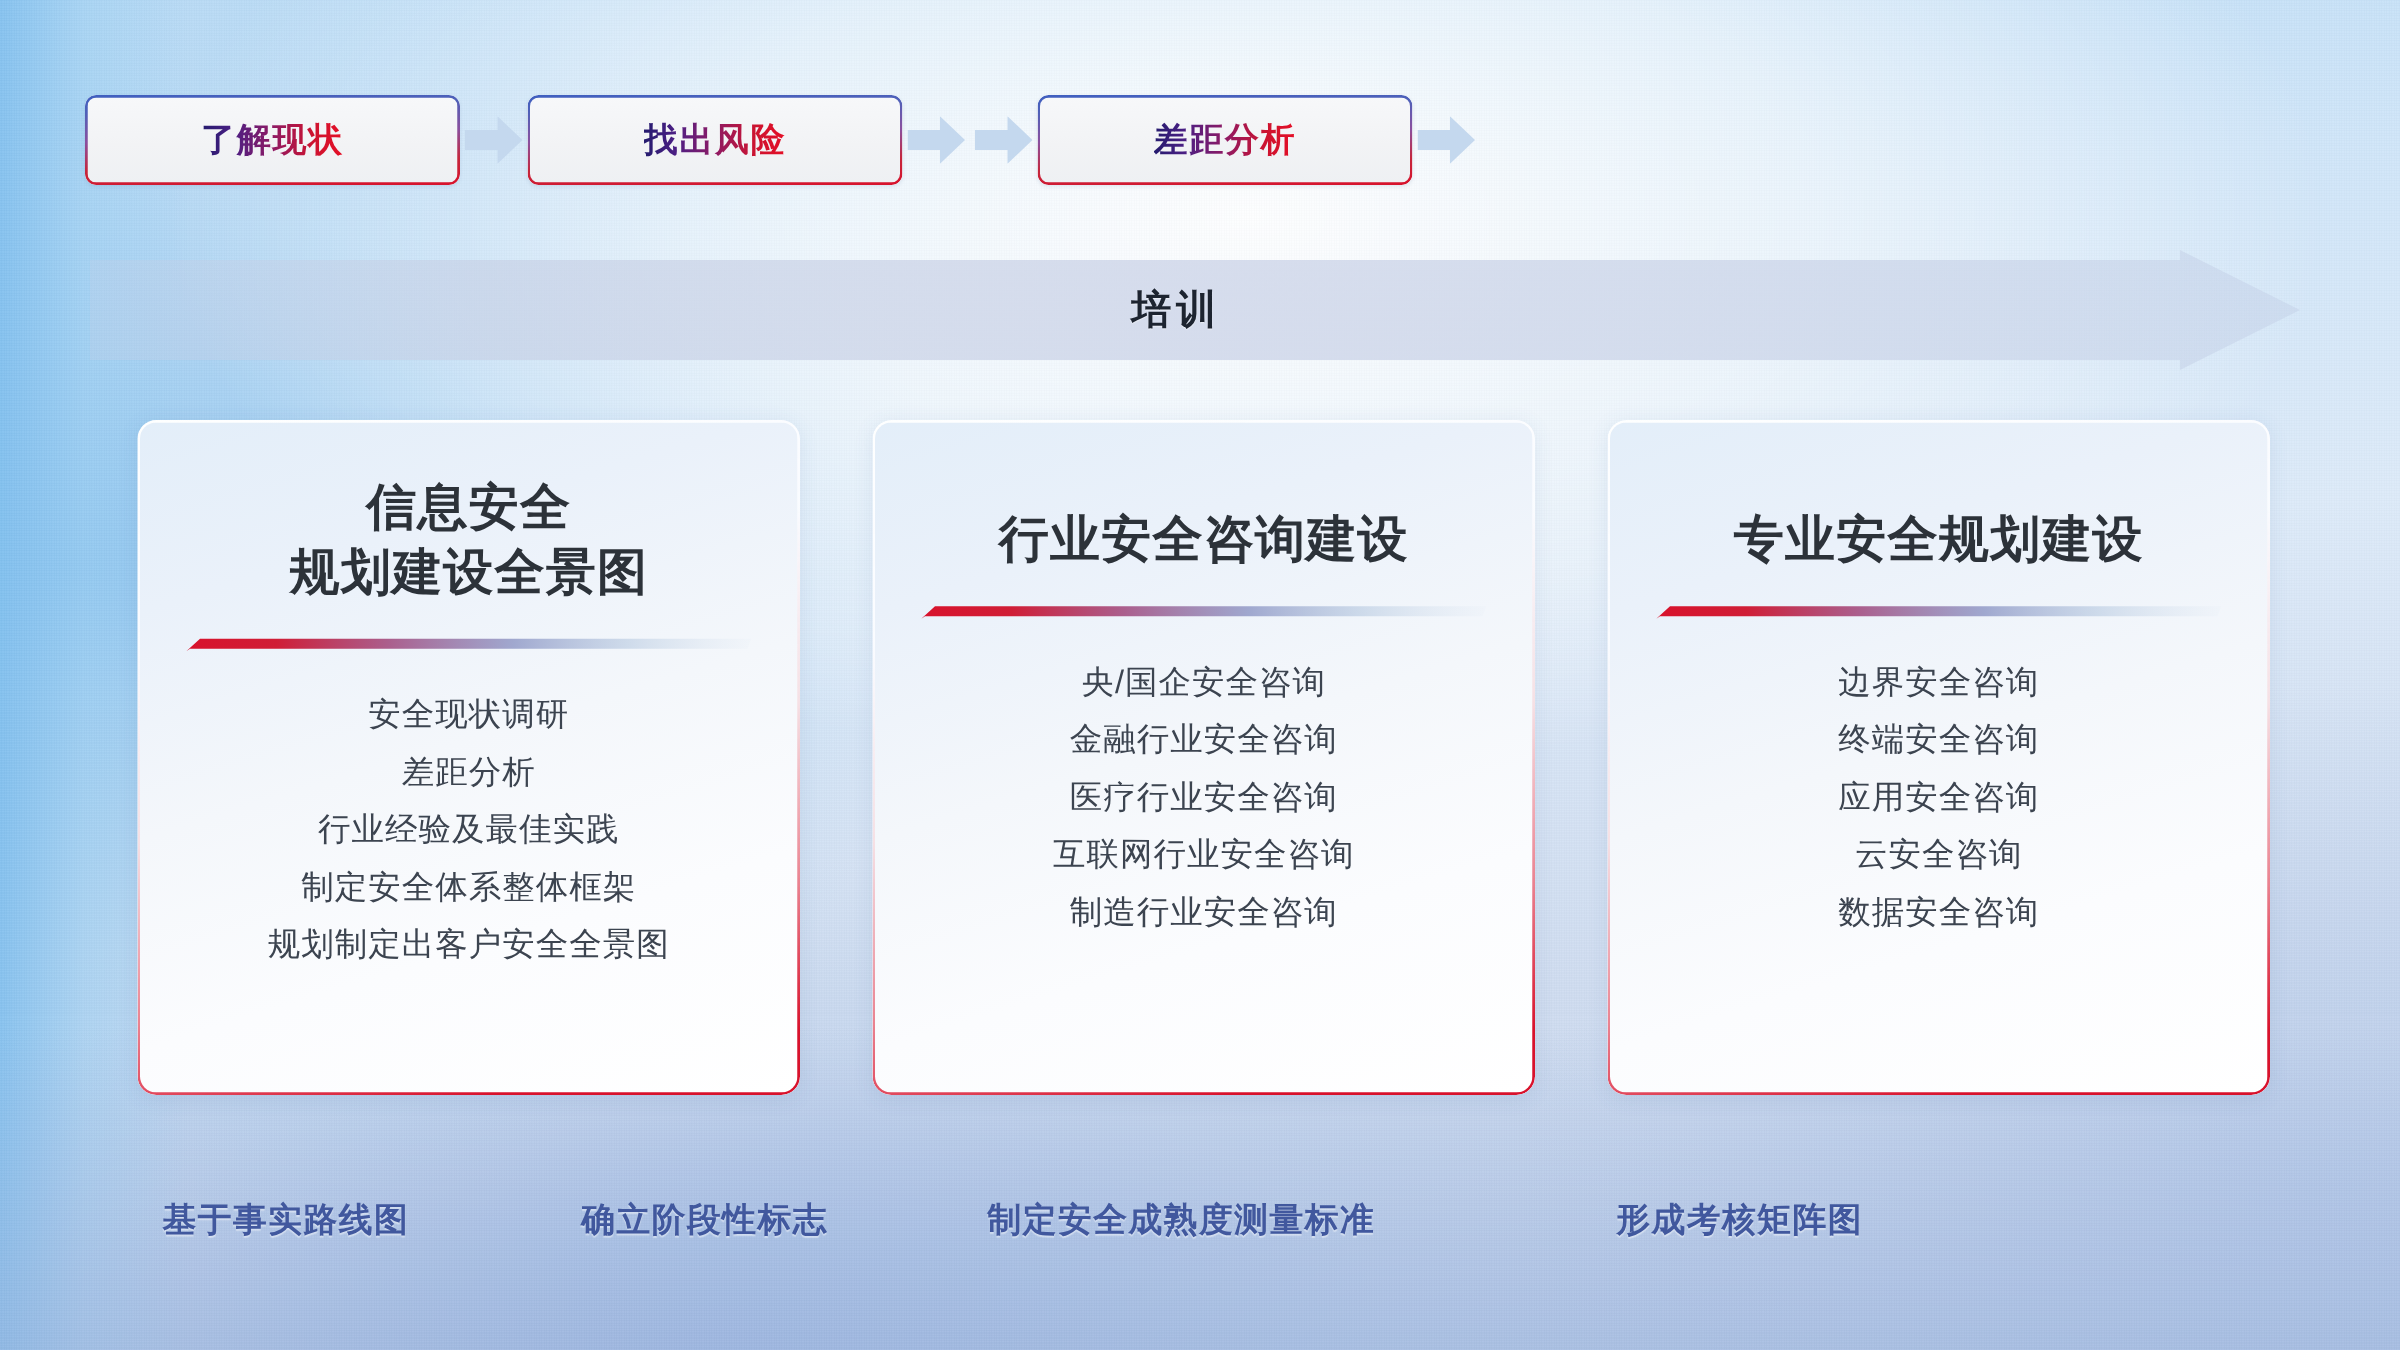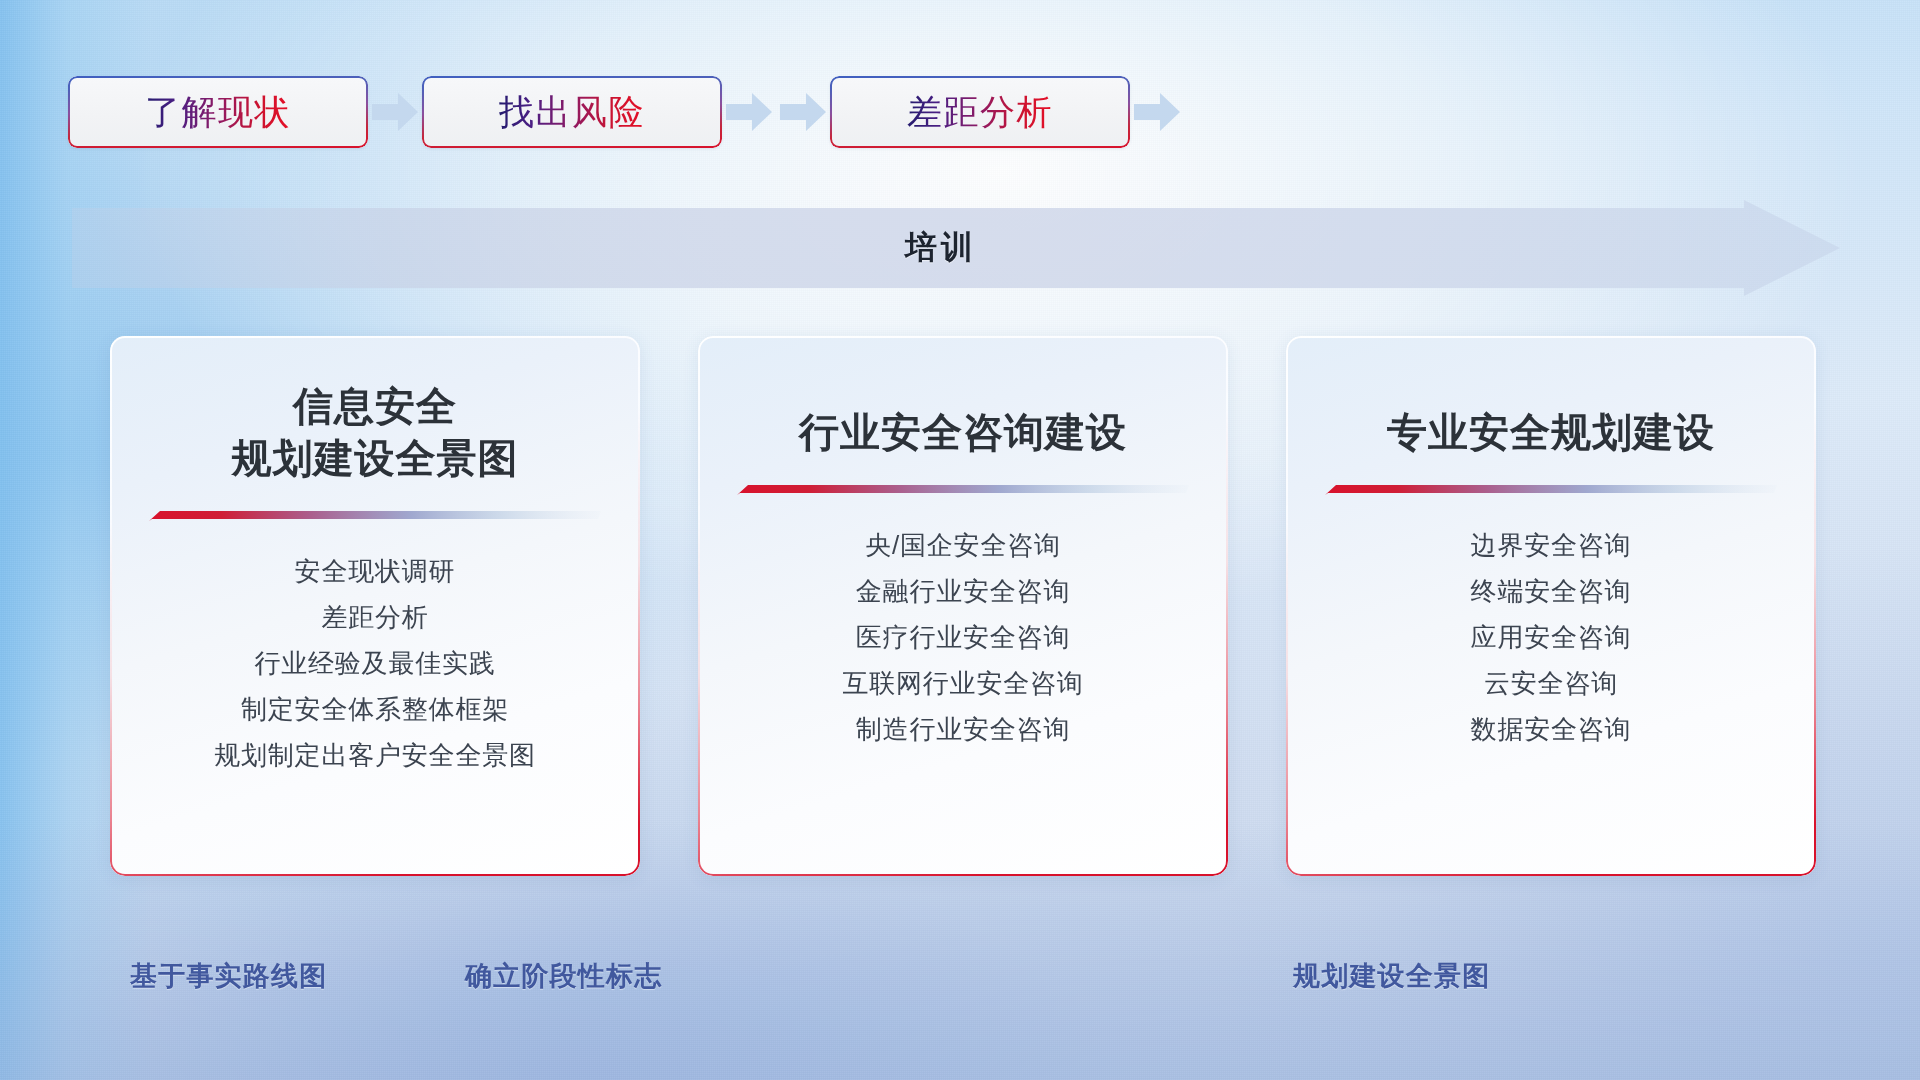--- a/index.html
+++ b/index.html
@@ -75,22 +75,22 @@
     padding: 2px;
     background: linear-gradient(178deg, #3f5fc0 0%, #5060b8 18%, #8a4f9e 46%, #c5263c 74%, #d8122c 100%);
     -webkit-mask: linear-gradient(#000 0 0) content-box, linear-gradient(#000 0 0);
     -webkit-mask-composite: xor;
     mask: linear-gradient(#000 0 0) content-box, linear-gradient(#000 0 0);
     mask-composite: exclude;
     pointer-events: none;
   }
   .step-label {
     position: relative;
-    font-size: 35px;
-    font-weight: 400;
+    font-size: 27px;
+    font-weight: 700;
     letter-spacing: 1.5px;
     background: linear-gradient(90deg, #241b6e 0%, #4b1f84 22%, #8e1a64 50%, #cc1330 78%, #e60f26 100%);
     -webkit-background-clip: text;
     background-clip: text;
     color: transparent;
     -webkit-text-fill-color: transparent;
     white-space: nowrap;
   }
   .step-arrow {
     flex: 0 0 auto;
@@ -352,14 +352,15 @@
       <li>应用安全咨询</li>
       <li>云安全咨询</li>
       <li>数据安全咨询</li>
     </ul>
   </div>
 </div>
 
 <div id="captions">
   <div class="caption" style="left:130px">基于事实路线图</div>
   <div class="caption" style="left:465px">确立阶段性标志</div>
-  <div class="caption" style="left:1293px">规划建设全景图</div>
+  <div class="caption" style="left:790px">制定安全成熟度测量标准</div>
+  <div class="caption" style="left:1293px">形成考核矩阵图</div>
 </div>
 
 </body></html>

